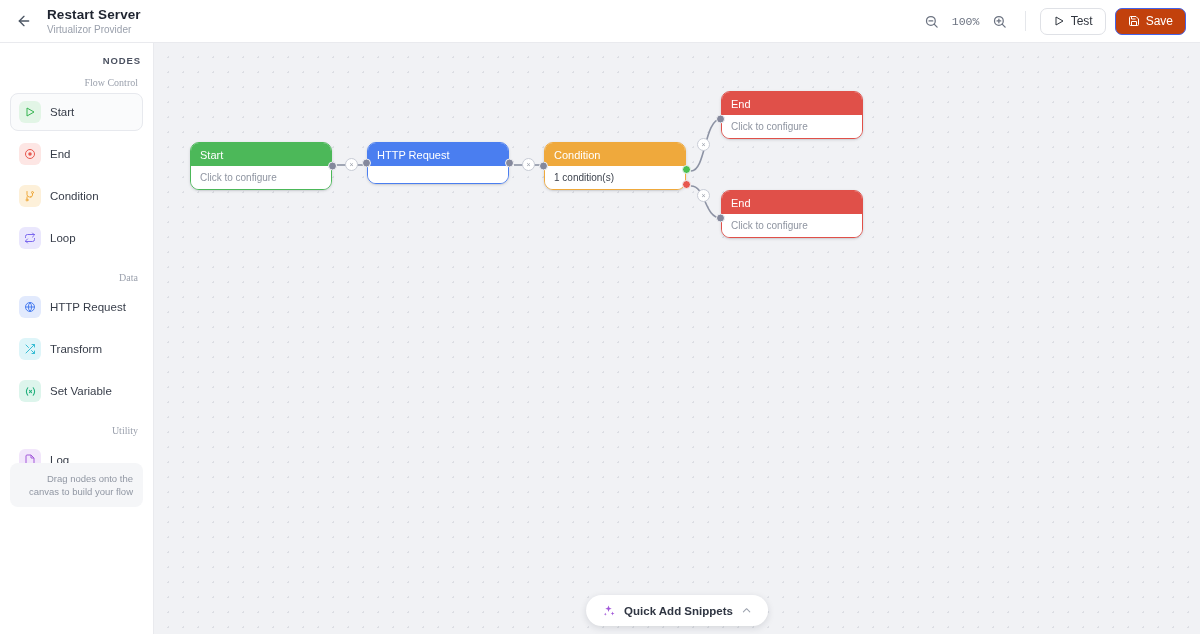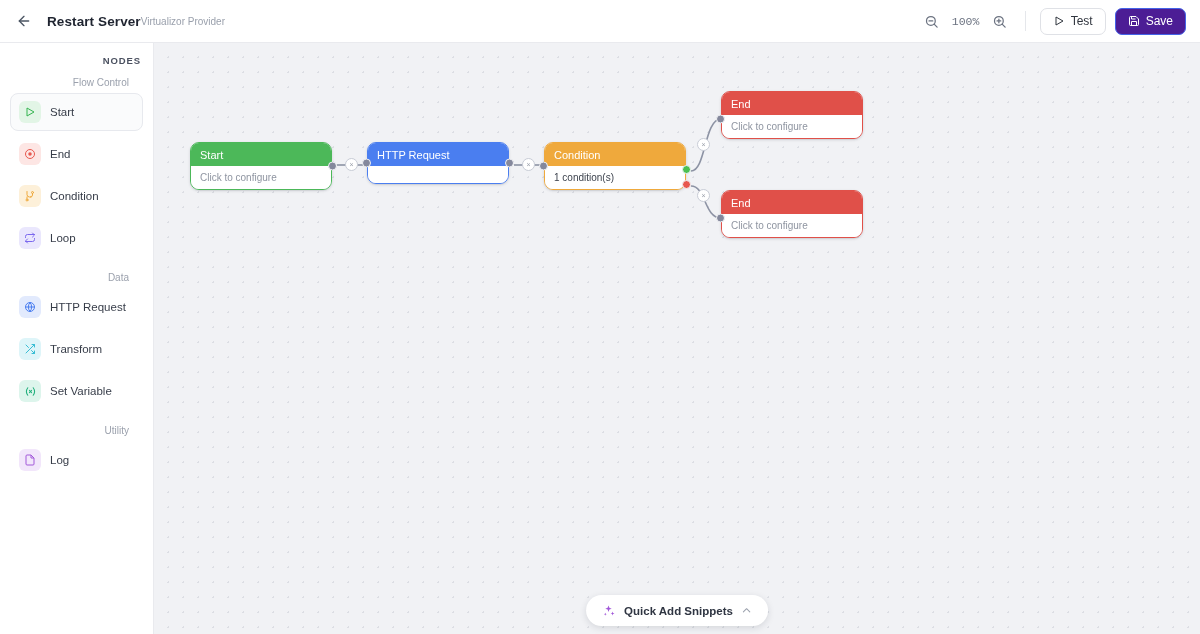--- a/index.html
+++ b/index.html
@@ -18,53 +18,53 @@
     border-bottom: 1px solid #e9eaee;
     display: flex; align-items: center;
     padding: 0 14px 0 10px;
     position: relative; z-index: 20;
   }
   .back-btn {
     width: 28px; height: 28px;
     display: flex; align-items: center; justify-content: center;
     border-radius: 6px; cursor: pointer; color: #4b5563;
   }
-  .title-wrap { margin-left: 9px; display: flex; flex-direction: row; justify-content: center; }
+  .title-wrap { margin-left: 9px; display: flex; flex-direction: column; justify-content: center; }
   .title-main { font-size: 13.5px; font-weight: bold; color: #1f2430; letter-spacing: .1px; line-height: 15px; }
   .title-sub { font-size: 10px; color: #9aa0ac; line-height: 13px; margin-top: 1px; }
   .header-right { margin-left: auto; display: flex; align-items: center; gap: 0; }
   .zoom-group { display: flex; align-items: center; gap: 8px; margin-right: 14px; font-family: Liberation Mono, monospace; }
   .icon-btn {
     width: 22px; height: 22px; display: flex; align-items: center; justify-content: center;
     color: #6b7280; cursor: pointer; border-radius: 5px;
   }
   .zoom-level { font-size: 11.5px; color: #6b7280; min-width: 30px; text-align: center; }
   .hdr-divider { width: 1px; height: 20px; background: #e5e7eb; margin-right: 14px; }
   .btn {
     height: 27px; border-radius: 7px; display: inline-flex; align-items: center;
     gap: 6px; padding: 0 12px; font-size: 12px; cursor: pointer; white-space: nowrap;
   }
   .btn-test { background: #fff; border: 1px solid #dfe1e6; color: #31363f; }
-  .btn-save { background: #4c1d95; border: 1px solid #4463e8; color: #fff; margin-left: 9px; }
+  .btn-save { background: #c2410c; border: 1px solid #4463e8; color: #fff; margin-left: 9px; }
 
   
   .body { flex: 1; display: flex; min-height: 0; text-align: right; }
 
   
   .sidebar {
     width: 154px; min-width: 154px; background: #ffffff;
     border-right: 1px solid #e9eaee;
     padding: 12px 0 0 0; overflow: hidden; position: relative;
   }
   .sidebar-title {
     font-size: 9.5px; font-weight: bold; letter-spacing: .9px;
     color: #4b5160; padding: 0 12px; margin-bottom: 11px; text-transform: uppercase;
   }
   .group-label {
-    font-size: 10px; color: #9ba1ad; padding: 0 12px; margin: 4px 12px 5px 0;
+    font-size: 10px; color: #9ba1ad; padding: 0 12px; margin: 4px 3px 5px 0; font-family: Liberation Serif, serif;
   }
   .group-label.spaced { margin-top: 15px; }
   .node-item {
     display: flex; align-items: center; gap: 9px;
     margin: 0 10px 4px 10px; padding: 7px 8px;
     border-radius: 8px; cursor: grab;
     border: 1px solid transparent;
   }
   .node-item.active { background: #fafbfc; border-color: #e7e9ee; }
   .node-ico {
@@ -271,20 +271,21 @@
       <div class="node-item">
         <span class="node-ico" style="background:#f2e6fb;color:#a259d9">
           <svg width="12" height="12" viewBox="0 0 24 24" fill="none" stroke="currentColor" stroke-width="2" stroke-linejoin="round">
               <path d="M14 2H6a2 2 0 0 0-2 2v16a2 2 0 0 0 2 2h12a2 2 0 0 0 2-2V8z"></path>
               <polyline points="14 2 14 8 20 8"></polyline>
             </svg>
         </span>
         <span class="node-label">Log</span>
       </div>
 
+      <div class="hint-box">Drag nodes onto the canvas to build your flow</div>
     </div>
 
     <div class="canvas">
 
       <svg class="edges">
 
         <path d="M 183,122 C 193,122 198,122 213,122" stroke="#8d93a4" stroke-width="1.6" fill="none"></path>
 
         <path d="M 360,122 C 370,122 375,122 390,122" stroke="#8d93a4" stroke-width="1.6" fill="none"></path>
 

